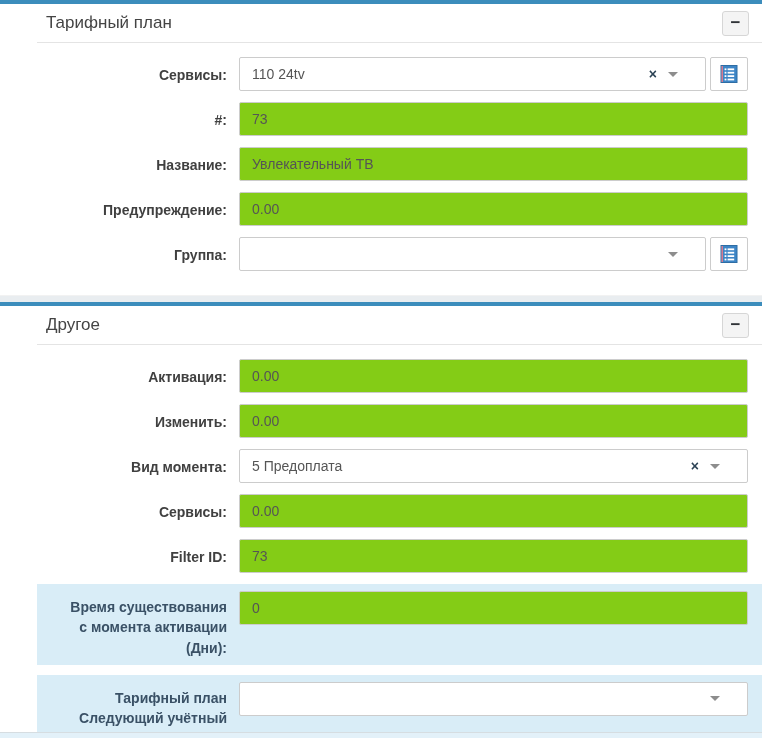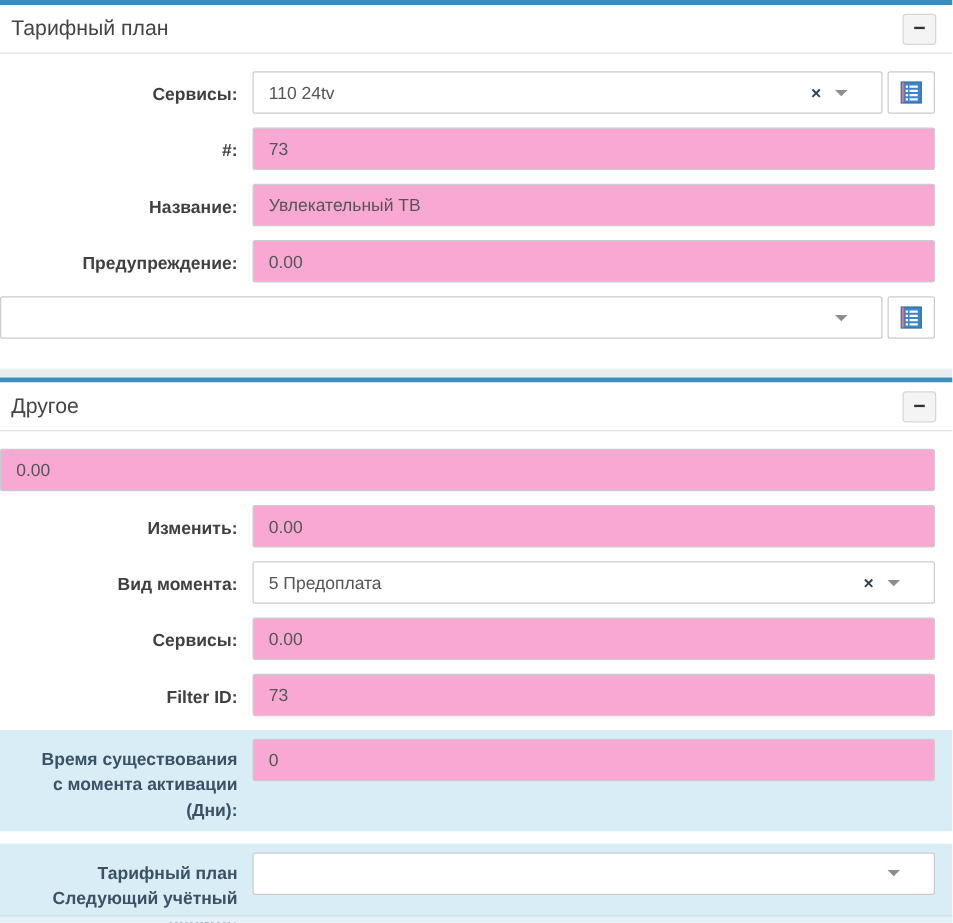--- a/index.html
+++ b/index.html
@@ -1,35 +1,35 @@
 <!DOCTYPE html>
 <html><head>
 <meta charset="utf-8">
 <style>
   * { margin:0; padding:0; box-sizing:border-box; }
   html,body { width:762px; height:738px; background:#fff; overflow:hidden;
               font-family:"Liberation Sans", sans-serif; position:relative; }
 
   .accent-bar { height:4px; background:#3c8dbc; }
-  .panel { background:#fff; }
+  .panel { background:#fff;margin-left:37px; }
   .panel-header { display:flex; align-items:center; justify-content:space-between;
                   height:39px; padding:0 13px 0 9px; border-bottom:1px solid #e4e4e4; }
   .panel-title { font-size:17px; color:#444; font-weight:400; }
   .collapse-btn { width:27px; height:25px; background:#f4f4f4; border:1px solid #d6d6d6;
                   border-radius:3px; color:#2f3337; font-size:17px; font-weight:bold;
                   line-height:20px; text-align:center; cursor:pointer; padding:0; }
   .panel-body { padding:14px 0 3px 0; }
 
   .row { display:flex; margin-bottom:11px; }
   .lbl { width:202px; flex:0 0 202px; text-align:right; padding:8px 12px 0 0;
          font-size:14px; font-weight:bold; color:#404040; line-height:1.45; }
   .ctl { flex:1; display:flex; align-items:flex-start; margin-right:14px; }
 
   .inp { width:100%; height:34px; border:1px solid #ccc; border-radius:2px;
-         padding:0 12px; font-size:14px; color:#555; background:#f9a8d4;
+         padding:0 12px; font-size:14px; color:#555; background:#84cc16;
          font-family:"Liberation Sans", sans-serif; outline:none; }
   .sel { flex:1; height:34px; border:1px solid #ccc; border-radius:2px; background:#fff;
          display:flex; align-items:center; padding:0 27px 0 12px; cursor:pointer; }
   .sel .val { flex:1; font-size:14px; color:#555; white-space:nowrap; overflow:hidden; }
   .clear-x { color:#2c4355; font-weight:bold; font-size:14px; margin-right:11px;
              line-height:1; cursor:pointer; }
   .caret { width:0; height:0; border-left:5px solid transparent;
            border-right:5px solid transparent; border-top:5px solid #8d8d8d; }
   .list-btn { width:38px; height:34px; margin-left:4px; background:#fff;
               border:1px solid #ccc; border-radius:2px; display:flex; align-items:center;
@@ -97,20 +97,21 @@
     </div>
 
     <div class="row">
       <div class="lbl">Предупреждение:</div>
       <div class="ctl">
         <input class="inp" value="0.00" style="">
       </div>
     </div>
 
     <div class="row">
+      <div class="lbl">Группа:</div>
       <div class="ctl">
         <div class="sel">
           <span class="val"></span>
           <span class="caret"></span>
         </div>
         <button class="list-btn">
           <svg width="18" height="18" viewBox="0 0 18 18">
             <rect x="1" y="0.5" width="16" height="17" fill="#3d85c6" stroke="#2e6da4"></rect>
             <rect x="1.5" y="1" width="1.4" height="16" fill="#e8798a"></rect>
             <g fill="#ffffff">
@@ -135,20 +136,21 @@
 
 <div class="accent-bar"></div>
 <div class="panel">
   <div class="panel-header">
     <span class="panel-title">Другое</span>
     <button class="collapse-btn">−</button>
   </div>
   <div class="panel-body">
 
     <div class="row">
+      <div class="lbl">Активация:</div>
       <div class="ctl">
         <input class="inp" value="0.00" style="">
       </div>
     </div>
 
     <div class="row">
       <div class="lbl">Изменить:</div>
       <div class="ctl">
         <input class="inp" value="0.00" style="">
       </div>

